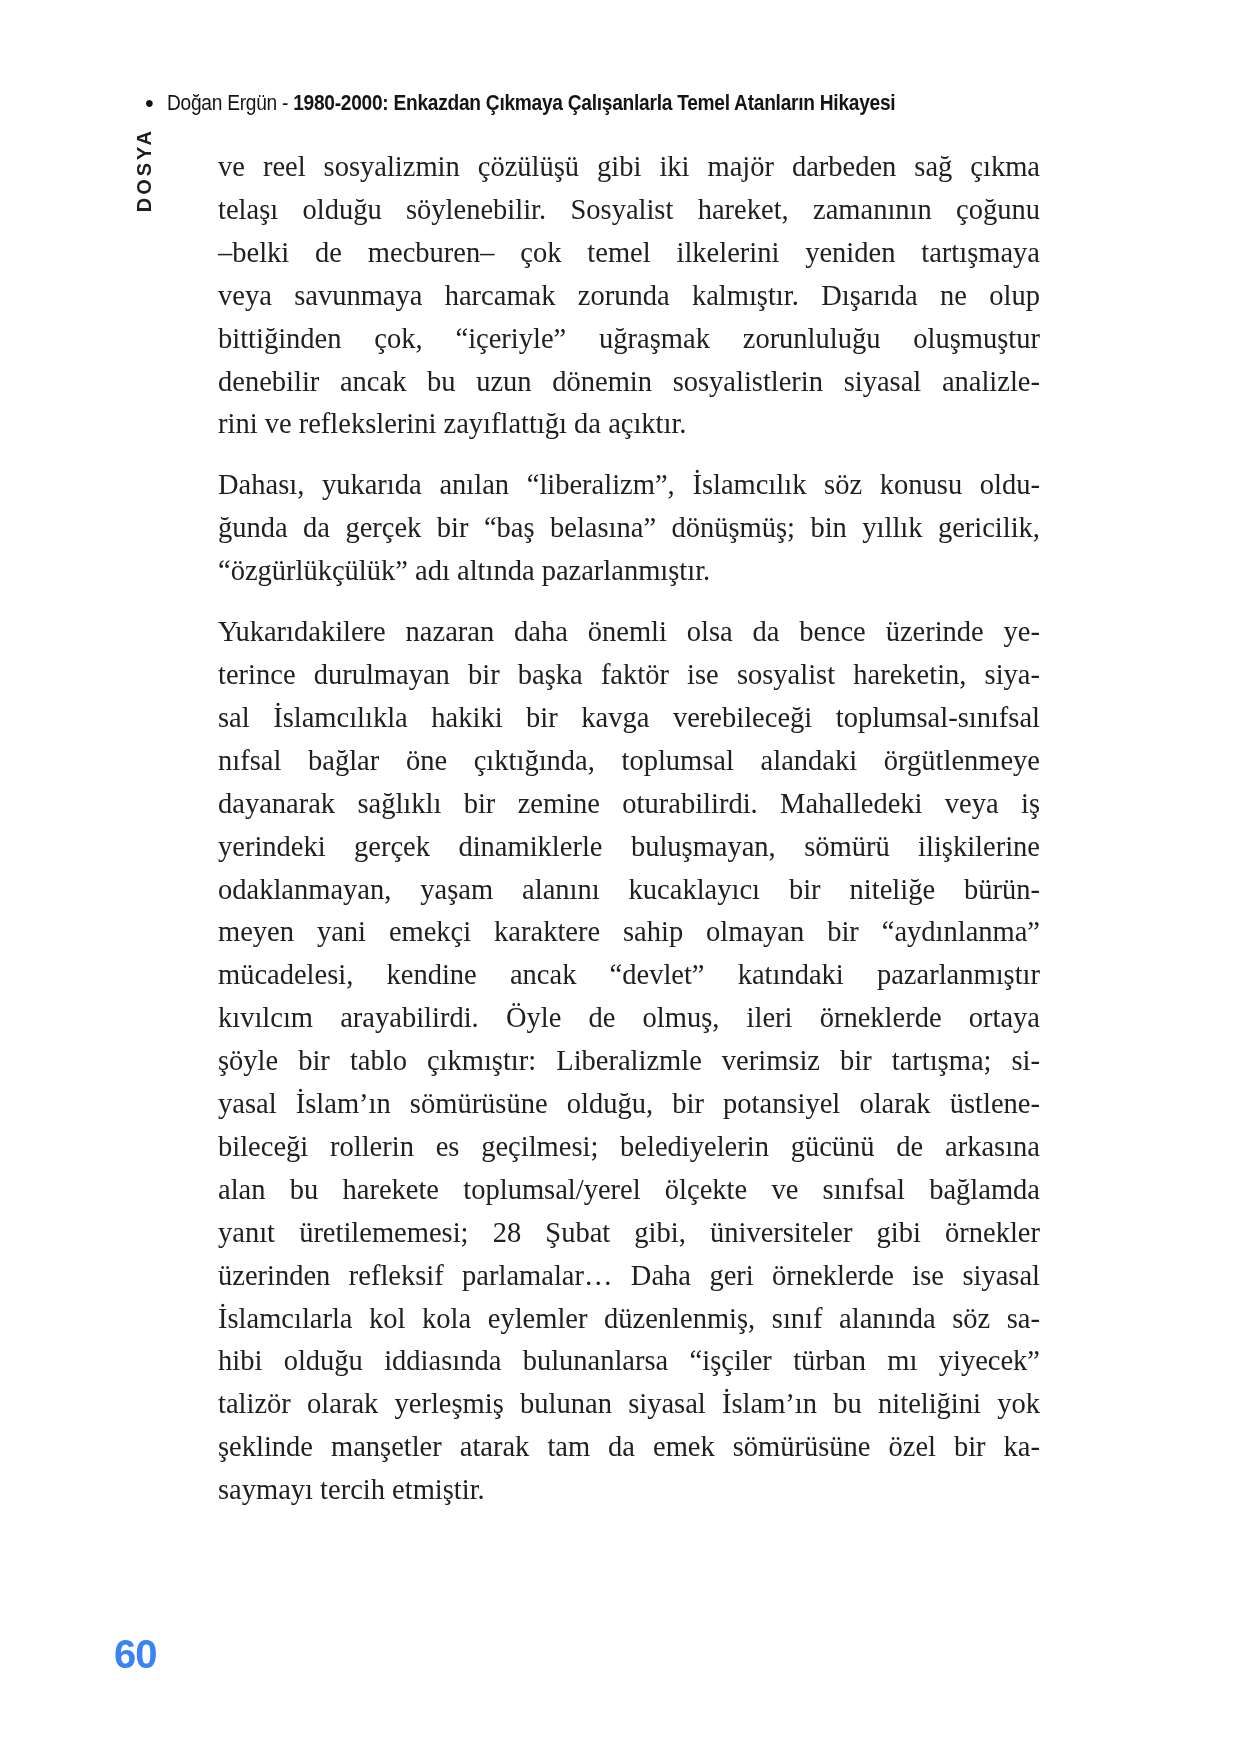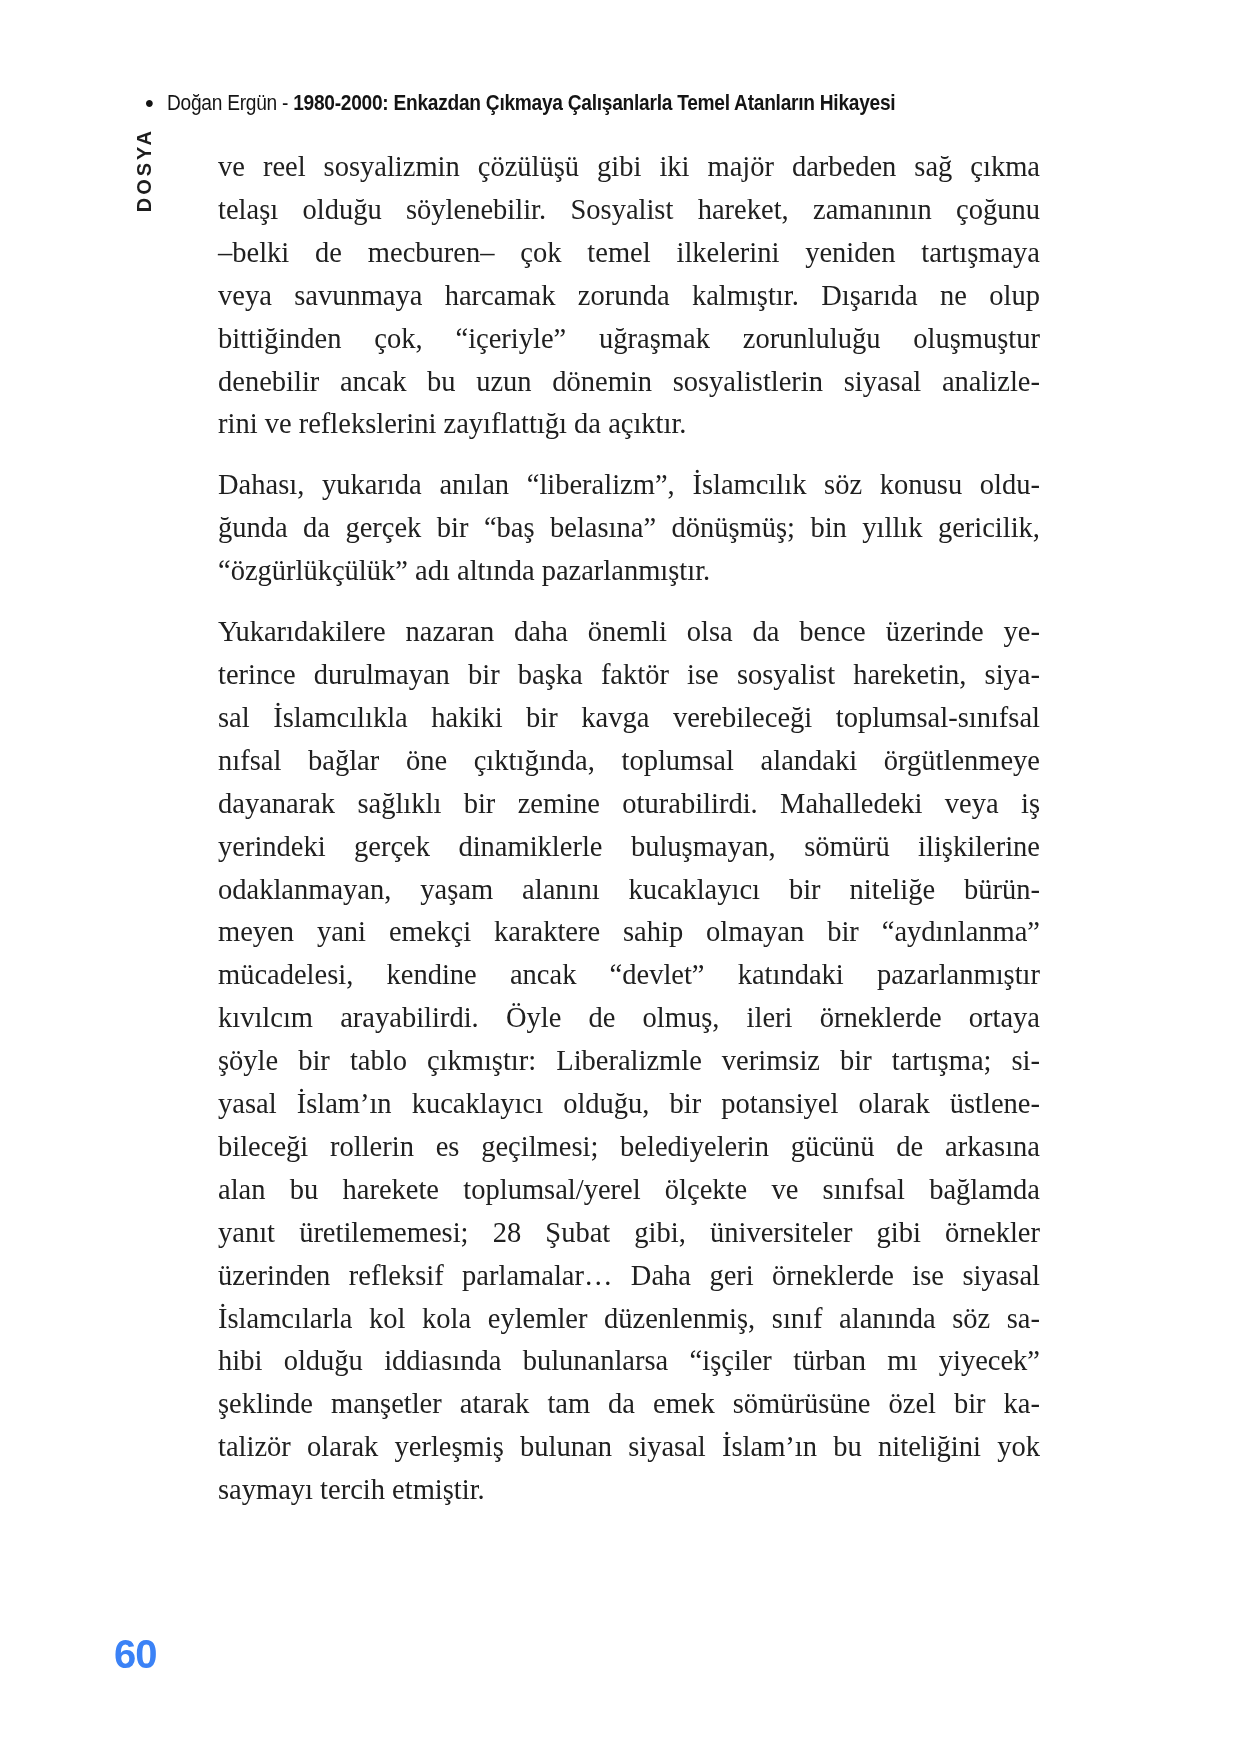--- a/index.html
+++ b/index.html
@@ -110,28 +110,28 @@
         <div class="line">terince durulmayan bir başka faktör ise sosyalist hareketin, siya-</div>
         <div class="line">sal İslamcılıkla hakiki bir kavga verebileceği toplumsal-sınıfsal</div>
         <div class="line">nıfsal bağlar öne çıktığında, toplumsal alandaki örgütlenmeye</div>
         <div class="line">dayanarak sağlıklı bir zemine oturabilirdi. Mahalledeki veya iş</div>
         <div class="line">yerindeki gerçek dinamiklerle buluşmayan, sömürü ilişkilerine</div>
         <div class="line">odaklanmayan, yaşam alanını kucaklayıcı bir niteliğe bürün-</div>
         <div class="line">meyen yani emekçi karaktere sahip olmayan bir “aydınlanma”</div>
         <div class="line">mücadelesi, kendine ancak “devlet” katındaki pazarlanmıştır</div>
         <div class="line">kıvılcım arayabilirdi. Öyle de olmuş, ileri örneklerde ortaya</div>
         <div class="line">şöyle bir tablo çıkmıştır: Liberalizmle verimsiz bir tartışma; si-</div>
-        <div class="line">yasal İslam’ın kucaklayıcı olduğu, bir potansiyel olarak üstlene-</div>
+        <div class="line">yasal İslam’ın sömürüsüne olduğu, bir potansiyel olarak üstlene-</div>
         <div class="line">bileceği rollerin es geçilmesi; belediyelerin gücünü de arkasına</div>
         <div class="line">alan bu harekete toplumsal/yerel ölçekte ve sınıfsal bağlamda</div>
         <div class="line">yanıt üretilememesi; 28 Şubat gibi, üniversiteler gibi örnekler</div>
         <div class="line">üzerinden refleksif parlamalar… Daha geri örneklerde ise siyasal</div>
         <div class="line">İslamcılarla kol kola eylemler düzenlenmiş, sınıf alanında söz sa-</div>
         <div class="line">hibi olduğu iddiasında bulunanlarsa “işçiler türban mı yiyecek”</div>
+        <div class="line">talizör olarak yerleşmiş bulunan siyasal İslam’ın bu niteliğini yok</div>
         <div class="line">şeklinde manşetler atarak tam da emek sömürüsüne özel bir ka-</div>
-        <div class="line">talizör olarak yerleşmiş bulunan siyasal İslam’ın bu niteliğini yok</div>
         <div class="line last">saymayı tercih etmiştir.</div>
       </div>
     </main>
 
   <div class="page-number">60</div>
 
 </div>
 
 </body></html>

